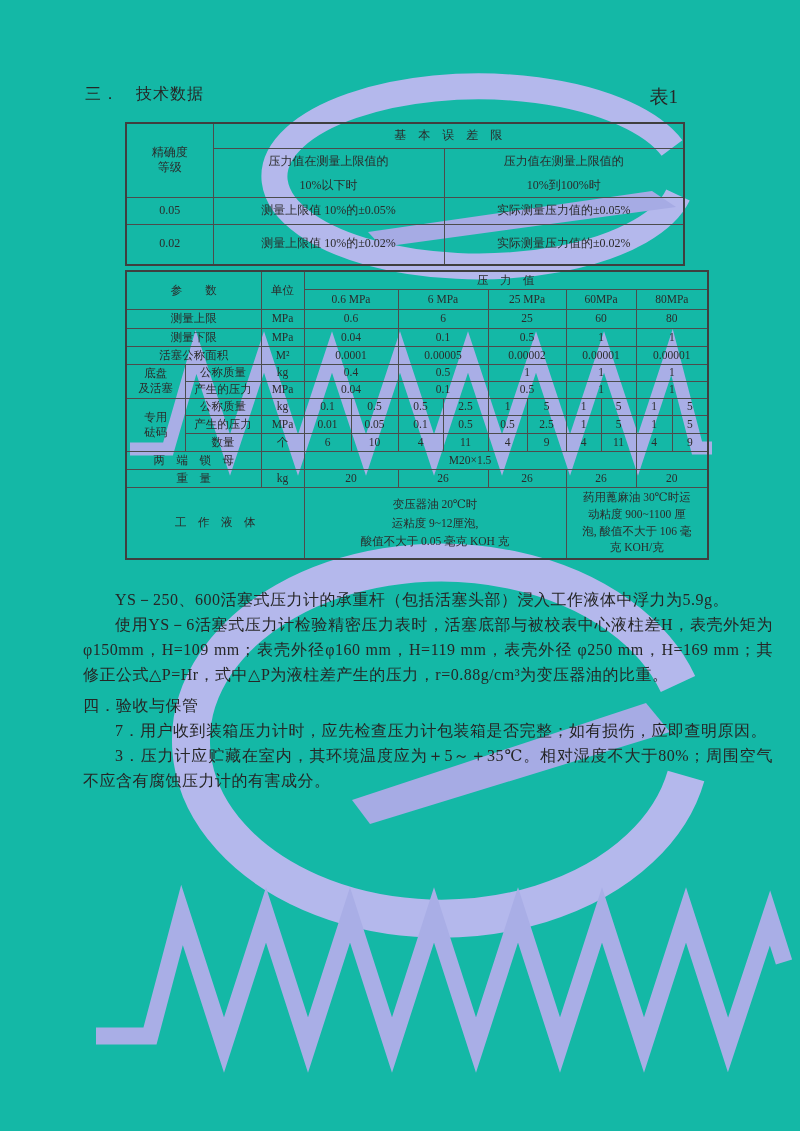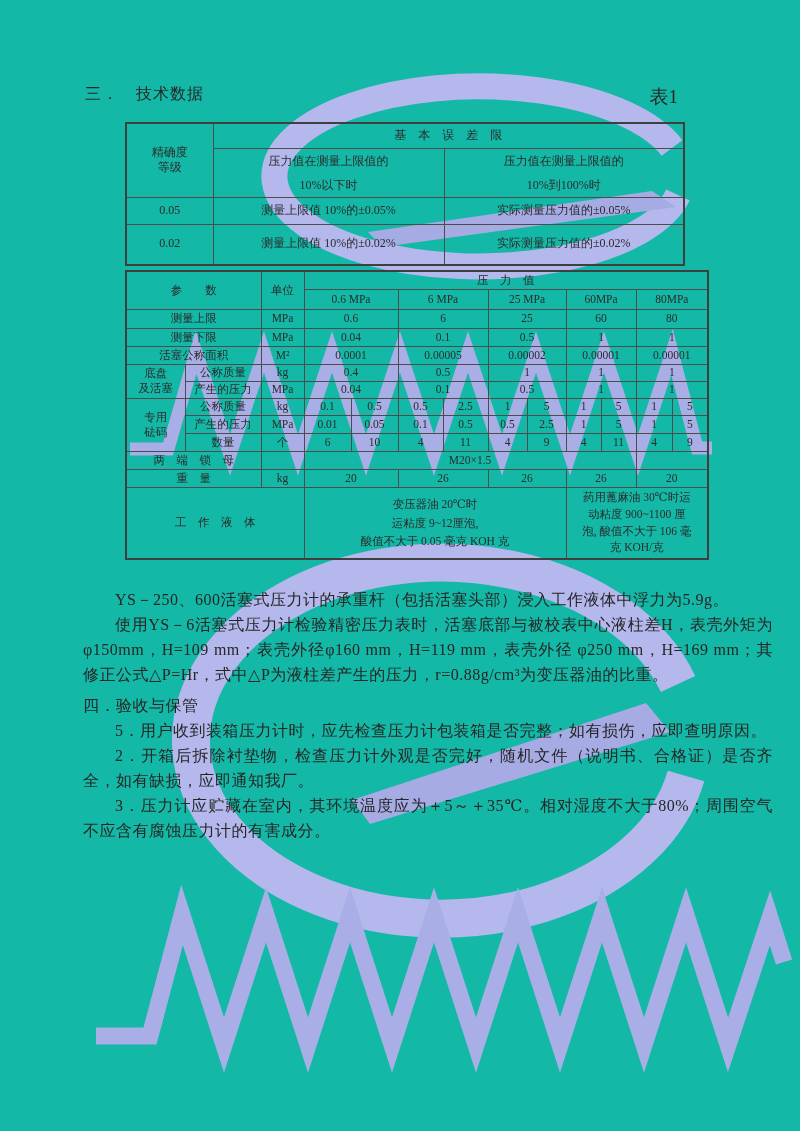--- a/index.html
+++ b/index.html
@@ -246,21 +246,20 @@
       </tr>
     </tbody>
       </table>
 
     <div class="flow">
       <p>YS－250、600活塞式压力计的承重杆（包括活塞头部）浸入工作液体中浮力为5.9g。</p>
       <p>使用YS－6活塞式压力计检验精密压力表时，活塞底部与被校表中心液柱差H，表壳外矩为φ150mm，H=109 mm；表壳外径φ160 mm，H=119 mm，表壳外径 φ250 mm，H=169 mm；其修正公式△P=Hr，式中△P为液柱差产生的压力，r=0.88g/cm³为变压器油的比重。</p>
 
       <div class="sec4">
         <p class="sec-title">四．验收与保管</p>
-        <p>5．用户收到装箱压力计时，应先检查压力计包装箱是否完整；如有损伤，应即查明原因。</p>
-        <p>2．开箱后拆除衬垫物，检查压力计外观是否完好，随机文件（说明书、合格证）是否齐全，如有缺损，应即通知我厂。</p>
+        <p>7．用户收到装箱压力计时，应先检查压力计包装箱是否完整；如有损伤，应即查明原因。</p>
         <p>3．压力计应贮藏在室内，其环境温度应为＋5～＋35℃。相对湿度不大于80%；周围空气不应含有腐蚀压力计的有害成分。</p>
       </div>
 
     </div>
 
   </div>
 </div>
 
 </body></html>

